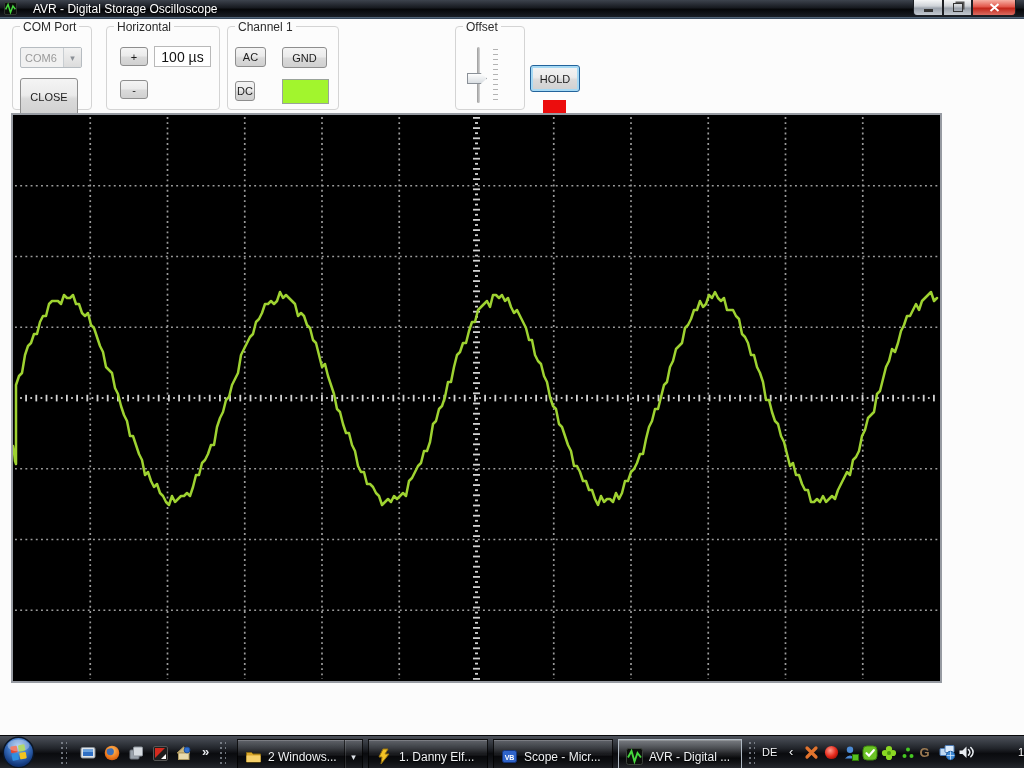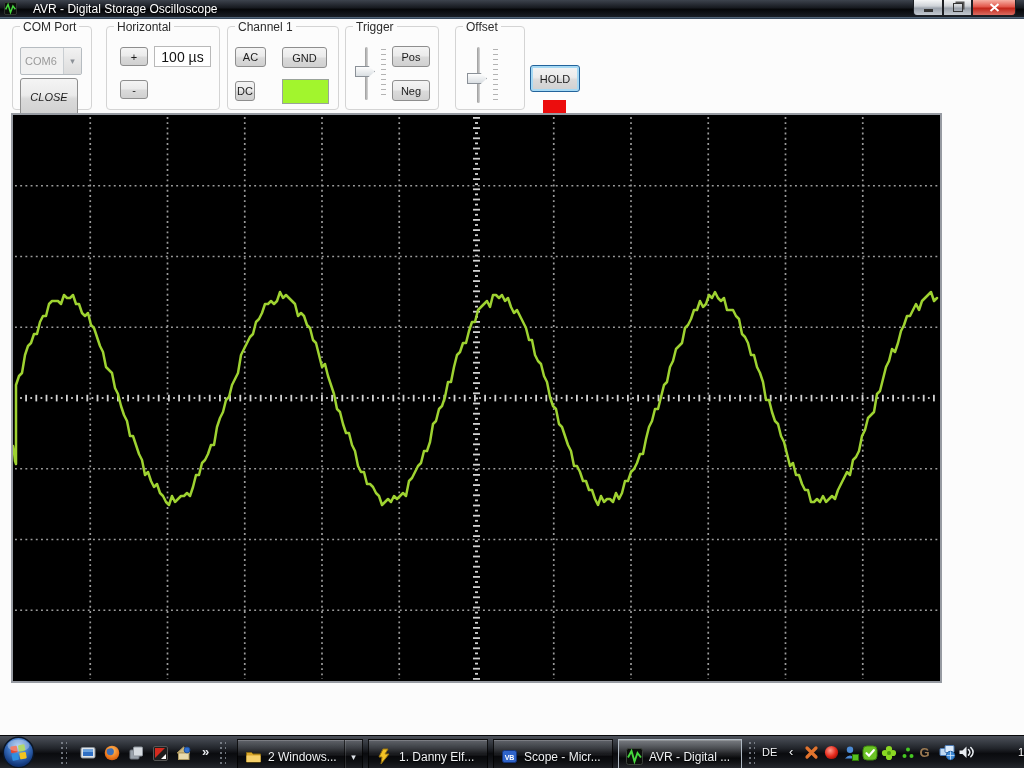--- a/index.html
+++ b/index.html
@@ -110,52 +110,42 @@
       <svg width="11" height="9" viewBox="0 0 11 9">
         <path d="M1.5,1 L9.5,8 M9.5,1 L1.5,8" stroke="#fff" stroke-width="2"></path>
       </svg>
     </div>
   </div>
 
   <div class="toolbar">
 
     <div class="group" style="left:12px;top:7px;width:78px;height:82px;">
       <span class="group-label">COM Port</span>
-      <div class="combo" style="left:7px;top:20px;width:62px;height:28px;">
+      <div class="combo" style="left:7px;top:20px;width:62px;height:21px;">
         <span class="combo-text">COM6</span>
         <span class="combo-arrow">▾</span>
       </div>
-      <div class="btn" style="left:7px;top:51px;width:58px;height:38px;font-style:italic;">CLOSE</div>
+      <div class="btn" style="left:7px;top:51px;width:58px;height:38px;">CLOSE</div>
     </div>
 
     <div class="group" style="left:106px;top:7px;width:112px;height:82px;">
       <span class="group-label">Horizontal</span>
       <div class="btn" style="left:13px;top:20px;width:28px;height:19px;">+</div>
       <div class="field" style="left:47px;top:19px;width:57px;height:21px;">100 µs</div>
       <div class="btn" style="left:13px;top:53px;width:28px;height:19px;">-</div>
     </div>
 
     <div class="group" style="left:227px;top:7px;width:110px;height:82px;">
       <span class="group-label">Channel 1</span>
       <div class="btn" style="left:7px;top:20px;width:31px;height:20px;">AC</div>
       <div class="btn" style="left:54px;top:20px;width:45px;height:21px;">GND</div>
       <div class="btn" style="left:7px;top:54px;width:20px;height:20px;text-align:center;">DC</div>
       <div class="swatch" style="left: 54px; top: 52px; width: 45px; height: 23px; background: rgb(162, 245, 45);"></div>
     </div>
 
-    <div class="group" style="left:345px;top:7px;width:92px;height:82px;">
-      <span class="group-label">Trigger</span>
-      <div class="slider" style="left:6px;top:20px;width:36px;height:55px;">
-        <div class="slider-track" style="height:53px;"></div>
-        <div class="slider-thumb" style="top:19px;"></div>
-        <div class="slider-ticks" style="height:50px;"></div>
-      </div>
-      <div class="btn" style="left:46px;top:19px;width:38px;height:21px;">Pos</div>
-      <div class="btn" style="left:46px;top:53px;width:38px;height:21px;">Neg</div>
-    </div>
 
     <div class="group" style="left:455px;top:7px;width:68px;height:82px;">
       <span class="group-label">Offset</span>
       <div class="slider" style="left:8px;top:20px;width:36px;height:58px;">
         <div class="slider-track" style="height:56px;"></div>
         <div class="slider-thumb" style="top:26px;"></div>
         <div class="slider-ticks" style="height:53px;"></div>
       </div>
     </div>
 

